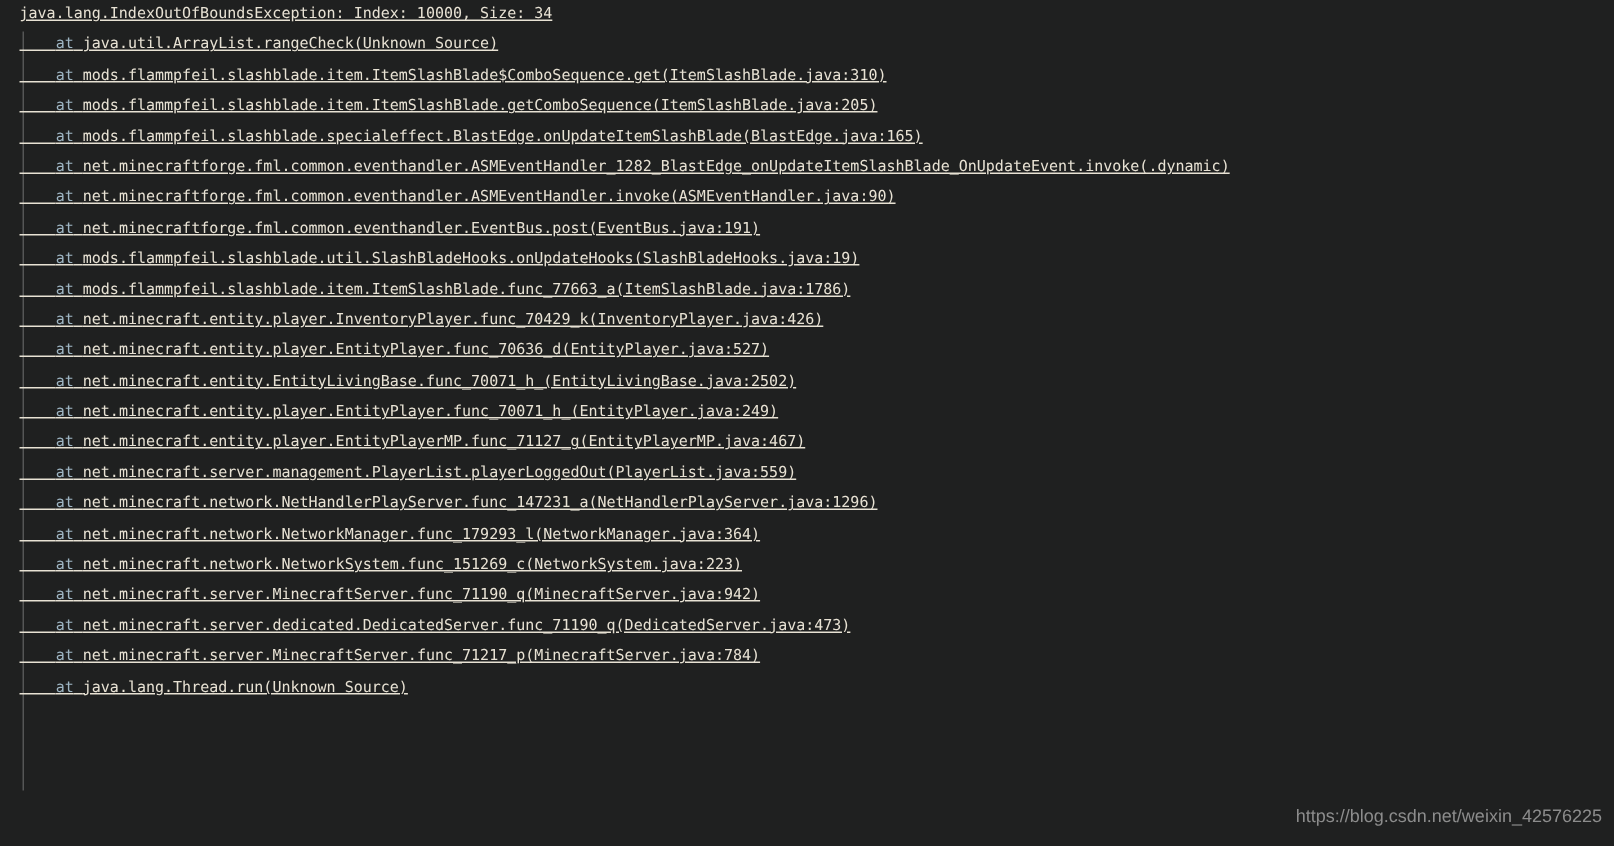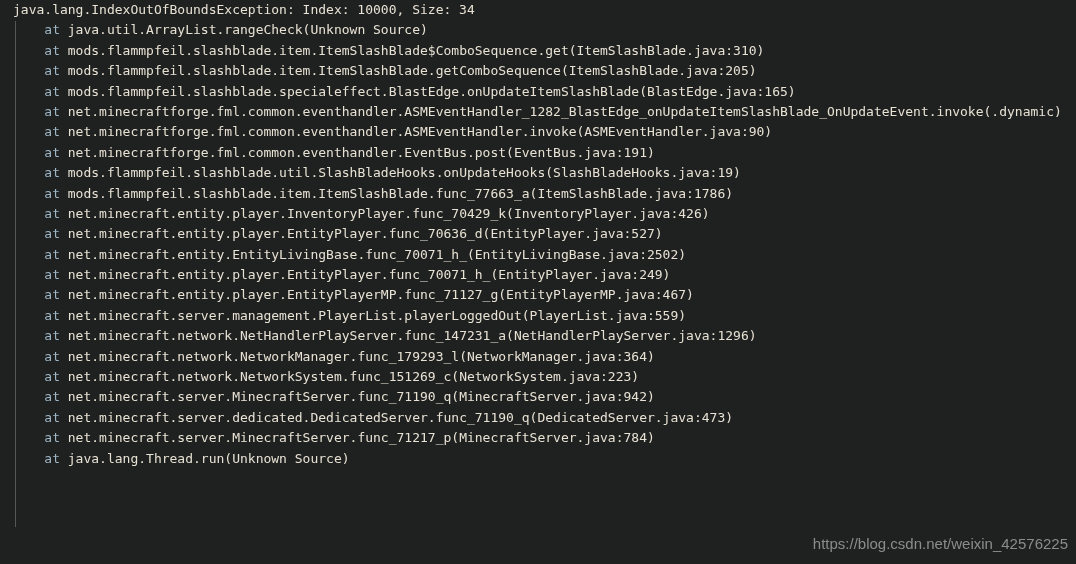--- a/index.html
+++ b/index.html
@@ -39,25 +39,26 @@
     position: absolute;
     left: 0;
     top: 0;
     width: 1076px;
   }
 
   .line {
     height: 20.4px;
     line-height: 20.4px;
     white-space: pre;
-    font-size: 13px;
+    font-size: 10px;
     letter-spacing: 0px;
     color: #e8e2d4;
     padding-left: 13px;
     box-sizing: border-box;
+    text-decoration: underline;
   }
 
   .line.exception {
     color: #e8e2d4;
   }
 
   .line.frame {
   }
 
   .line .kw-at {
@@ -76,21 +77,21 @@
     line-height: 20.4px;
     white-space: pre;
     color: #86efac;
   }
 
   .watermark {
     position: absolute;
     right: 8px;
     top: 534px;
     font-family: "Liberation Sans", "DejaVu Sans", sans-serif;
-    font-size: 15px;
+    font-size: 12px;
     line-height: 20px;
     color: #8c8c8c;
     white-space: pre;
   }
 </style>
 </head>
 <body>
 
 <div id="console">
 

